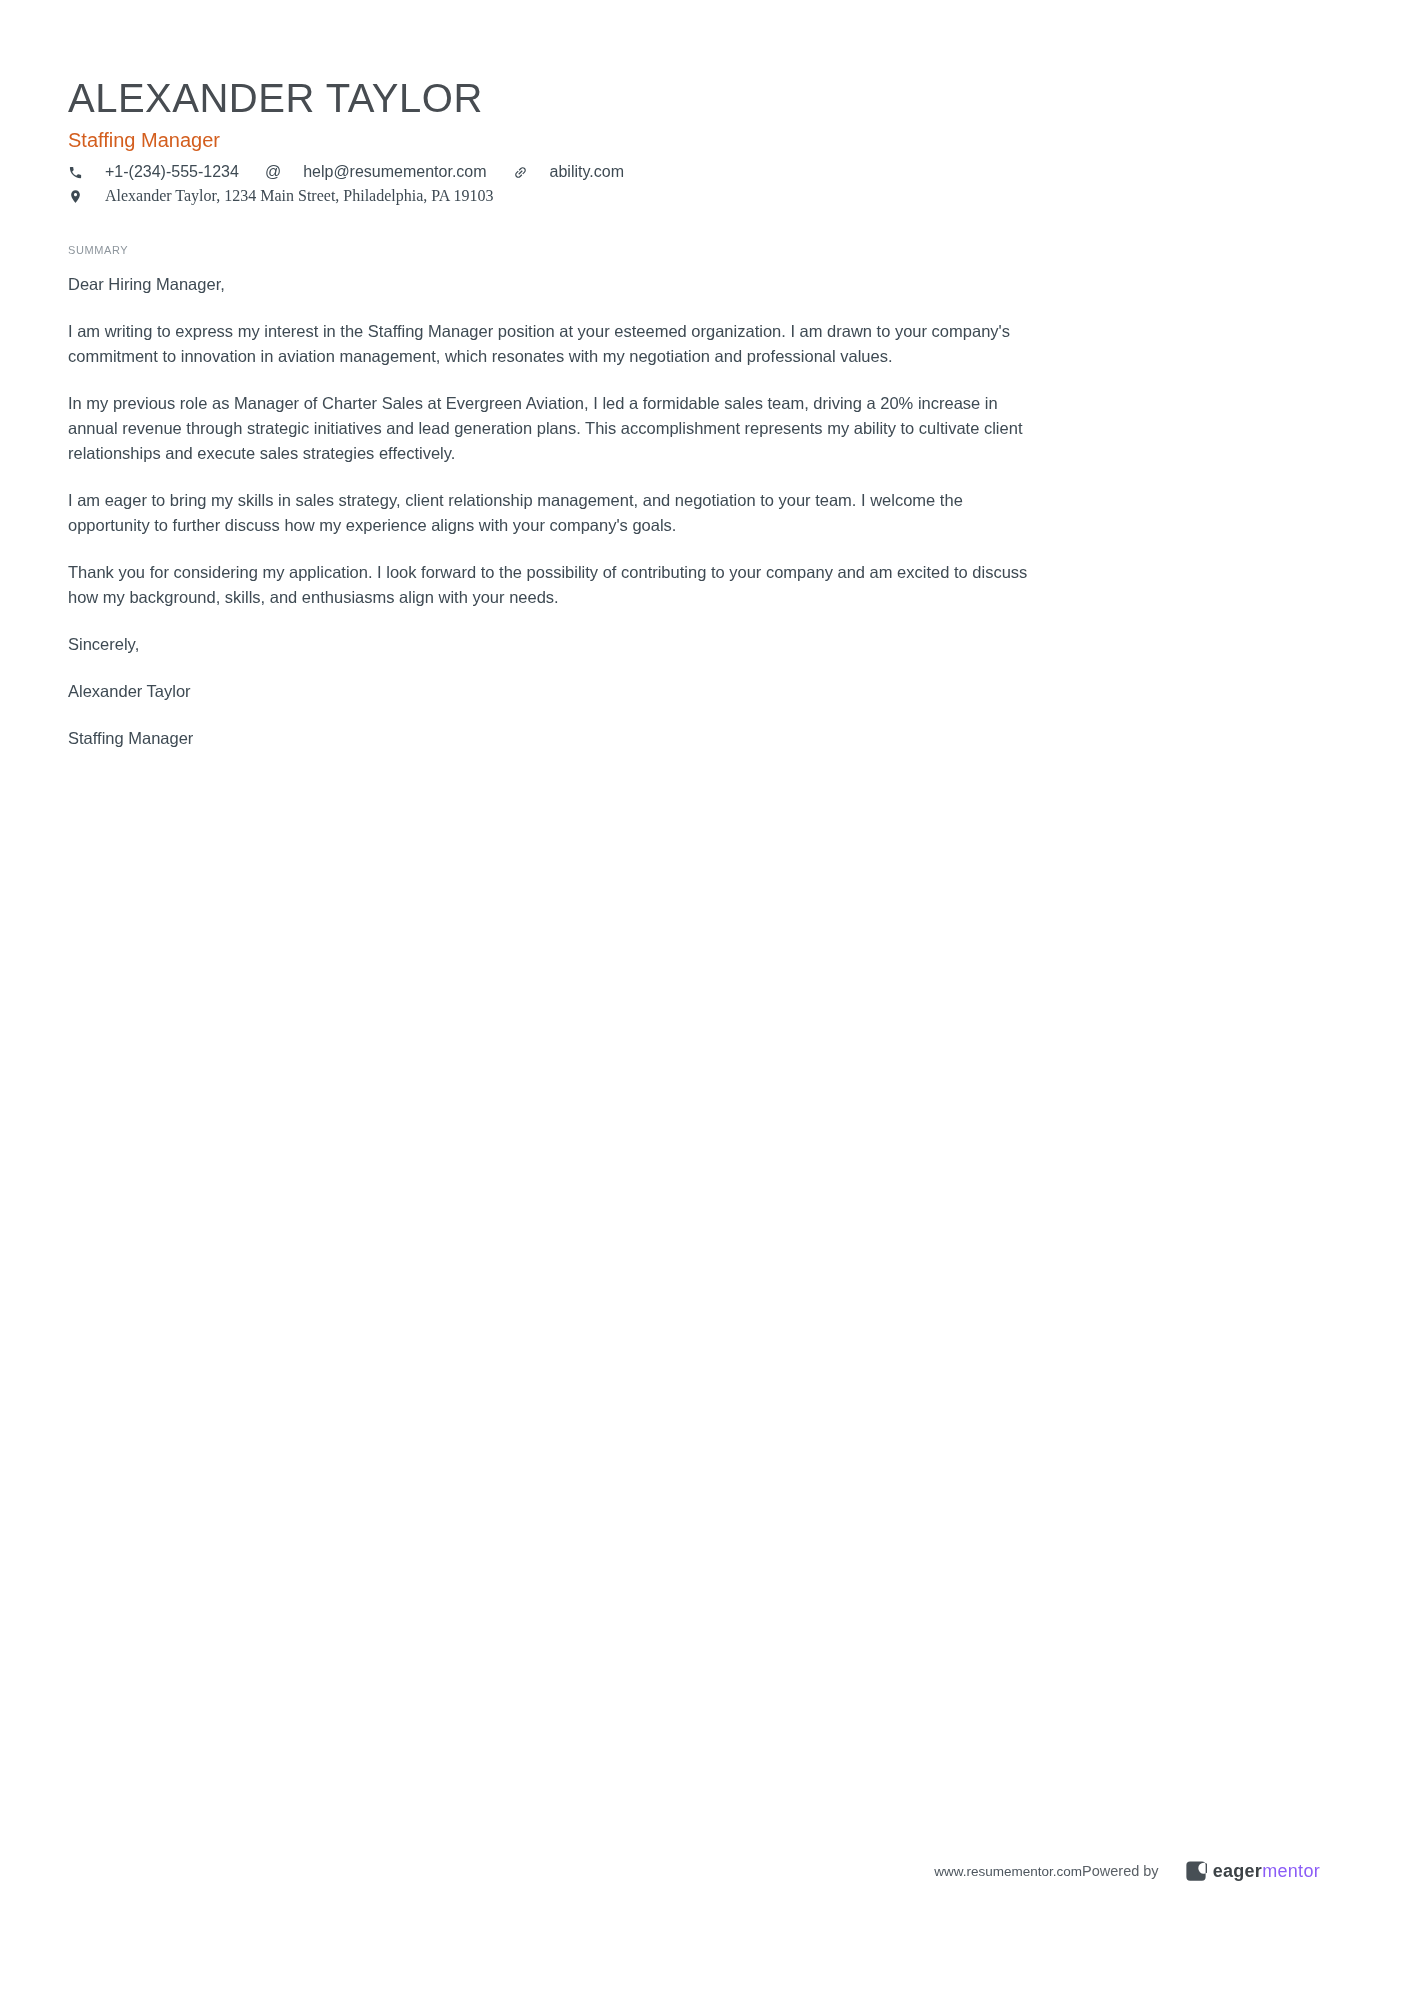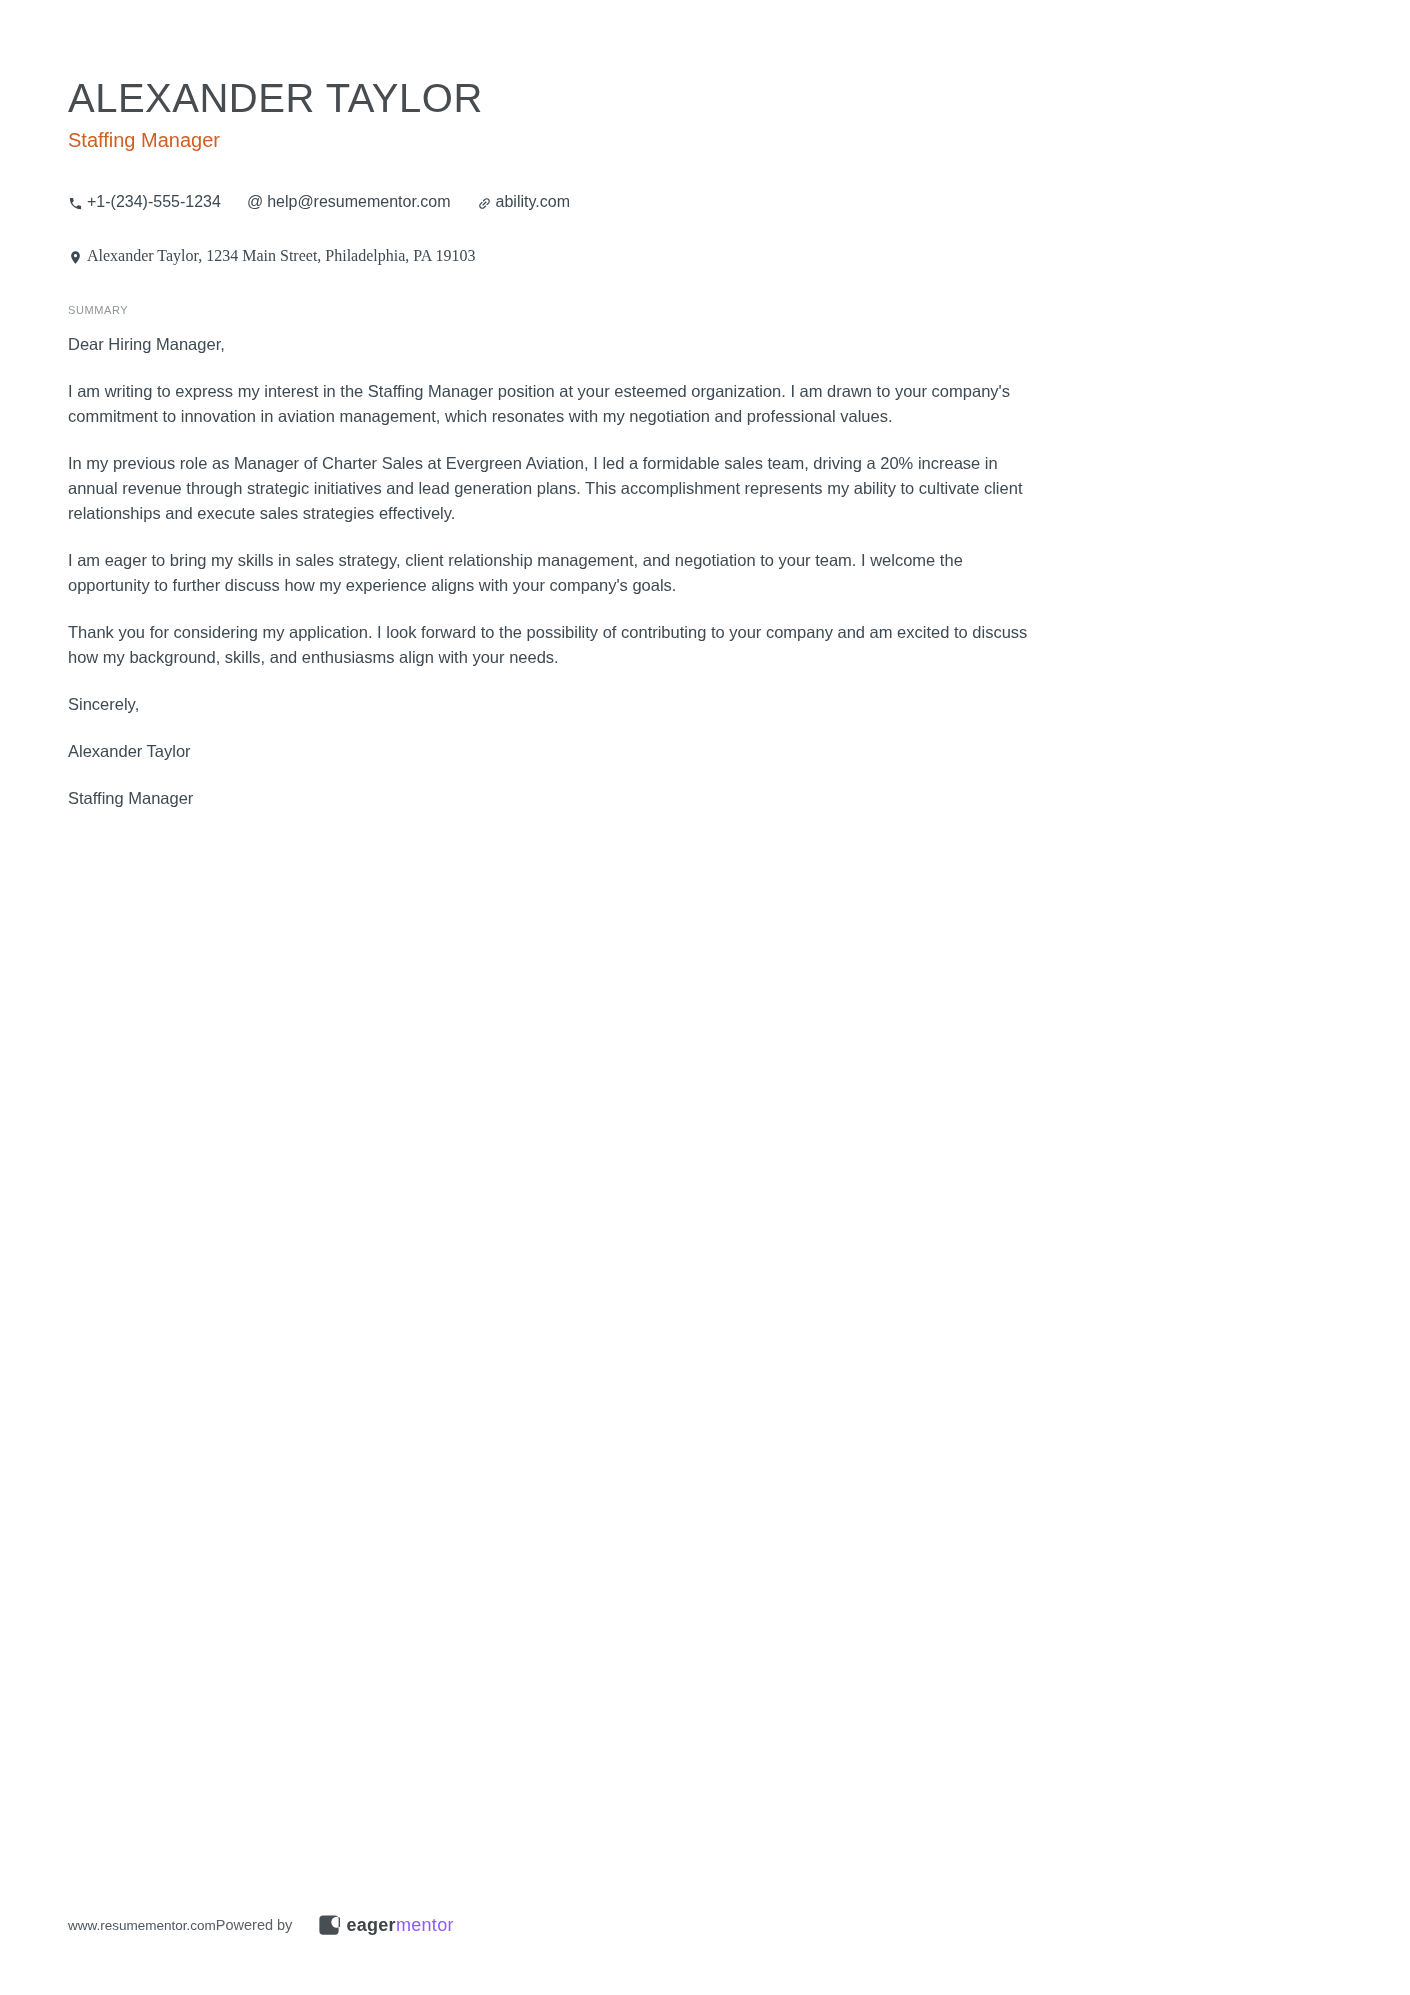--- a/index.html
+++ b/index.html
@@ -19,41 +19,41 @@
   }
   .job-title {
     margin-top:8px; font-size:20px; line-height:24px;
     font-weight:500; color:#d35e1e;
   }
 
   .contact-row {
     margin-top:11px; display:flex; align-items:center; gap:26px;
     font-size:16px; color:#3e4a53;
   }
-  .contact-item { display:flex; align-items:flex-end; gap:4px;margin-top:30px; }
+  .contact-item { display:flex; align-items:center; gap:22px; }
   .contact-row + .contact-row { margin-top:6px; gap:9px;font-family:Liberation Serif, serif; }
   .icon { display:inline-flex; align-items:center; justify-content:center; color:#3e4a53; flex:0 0 auto; }
   .icon svg { display:block; }
   .icon.rot-45 svg { transform:rotate(-45deg); }
   .at-glyph { font-size:16px; color:#3e4a53; }
 
   .summary-label {
     margin-top:39px; font-size:11px; letter-spacing:0.6px;
     color:#8e969d; font-weight:400;
   }
 
   .letter { margin-top:16px; }
   .letter p {
     font-size:16.5px; line-height:25px; color:#3e4a53; margin:16px 0 22px 0;
   }
   .letter p:last-child { margin-bottom:0; }
 
   .footer {
-    position:absolute; left:68px; right:90px; top:1914px;
-    display:flex; justify-content:flex-start; align-items:center;
+    position:absolute; left:68px; right:90px; top:1860px;
+    display:flex; justify-content:flex-end; align-items:center;
   }
   .footer-site { font-size:13.5px; color:#4d565e; }
   .footer-brand { display:flex; align-items:center; }
   .powered-by { font-size:14.5px; color:#5a6066; margin-right:26px; }
   .brand-lockup { display:flex; align-items:center; gap:6px; }
   .brand-logo { display:inline-flex; color:#474f55; }
   .brand-text { font-size:18px; letter-spacing:0.3px; white-space:nowrap; }
   .brand-bold { font-weight:700; color:#3d4347; }
   .brand-light { font-weight:400; color:#8b5cf6; }
 </style>

